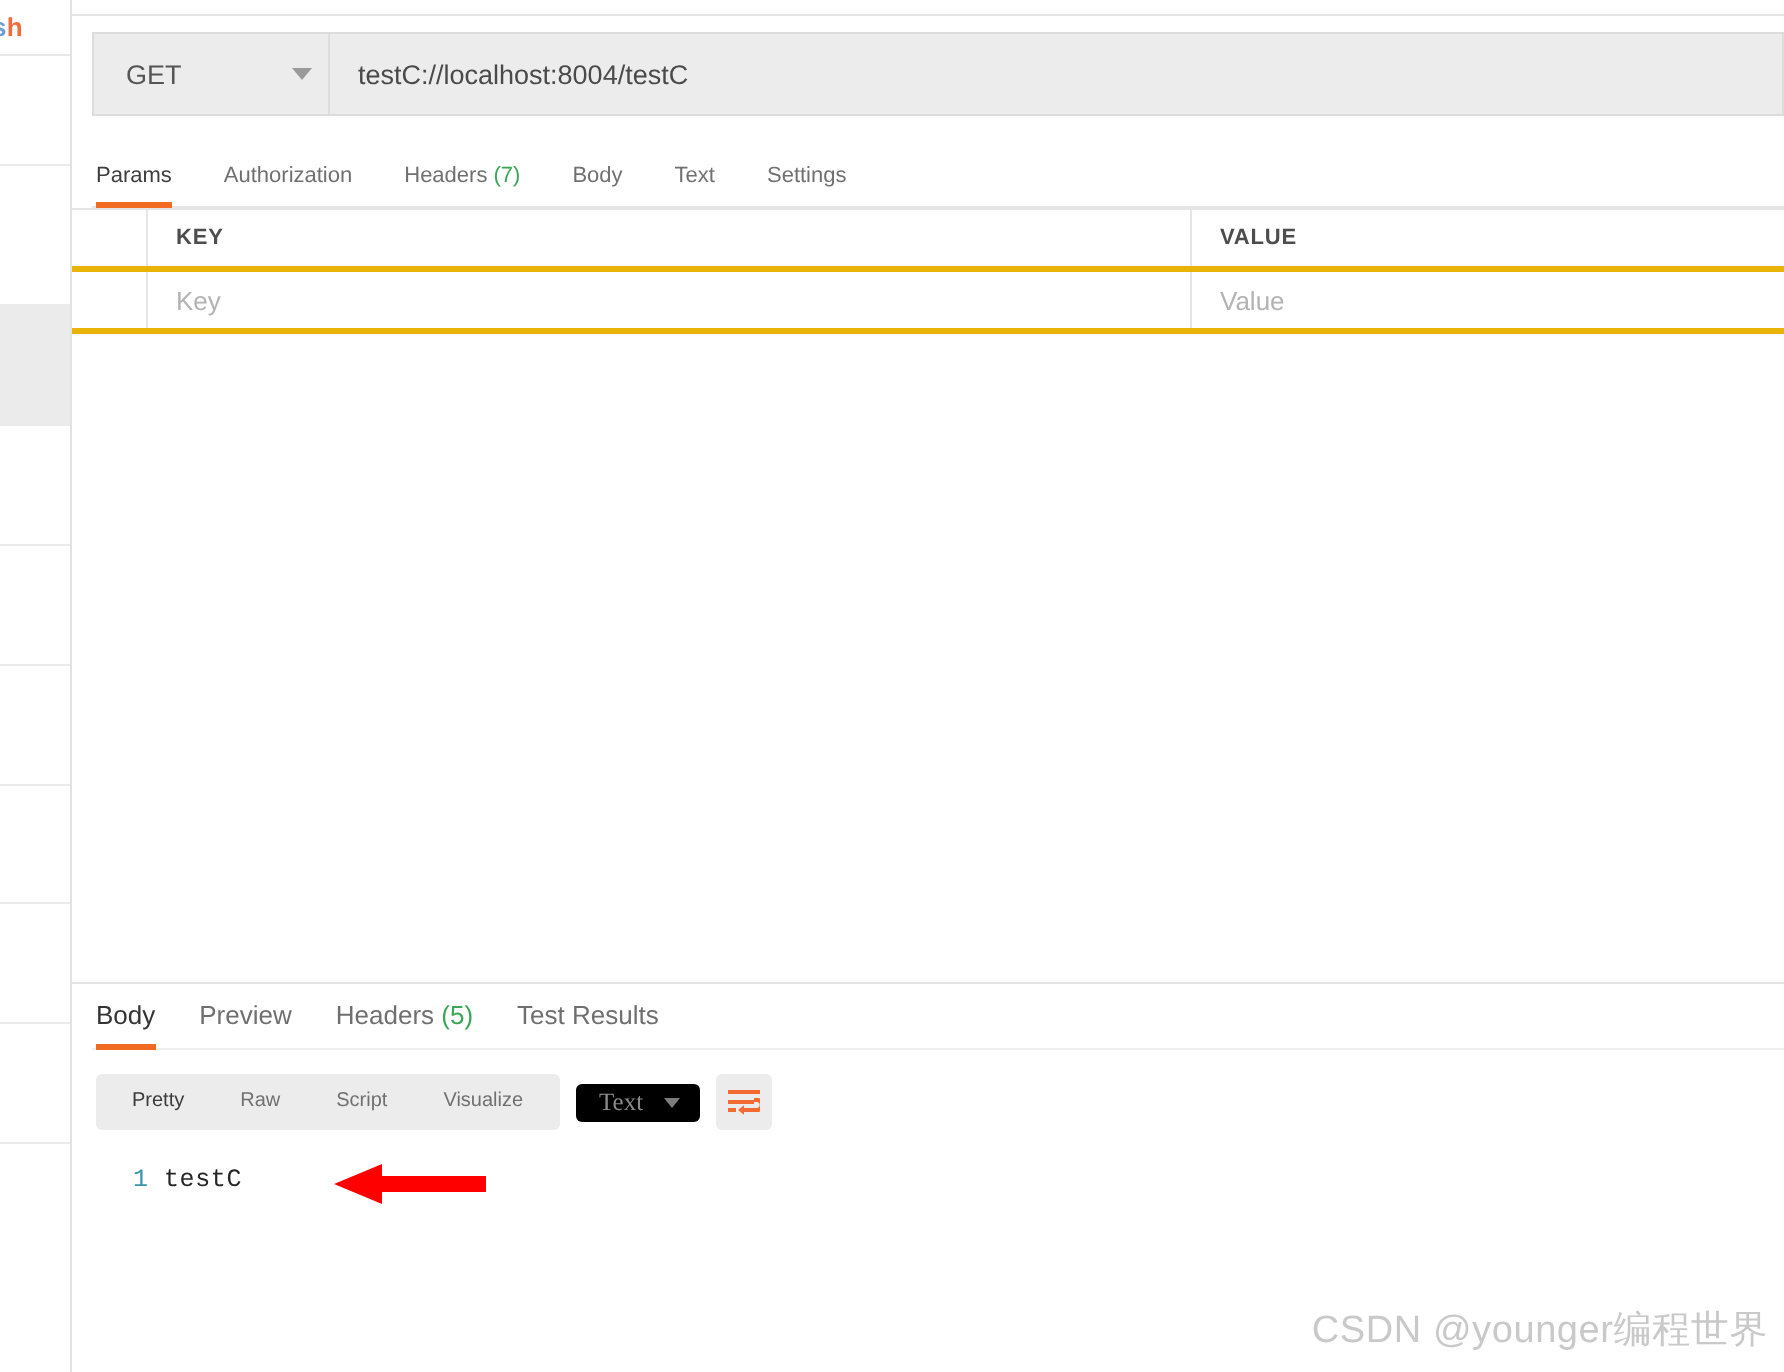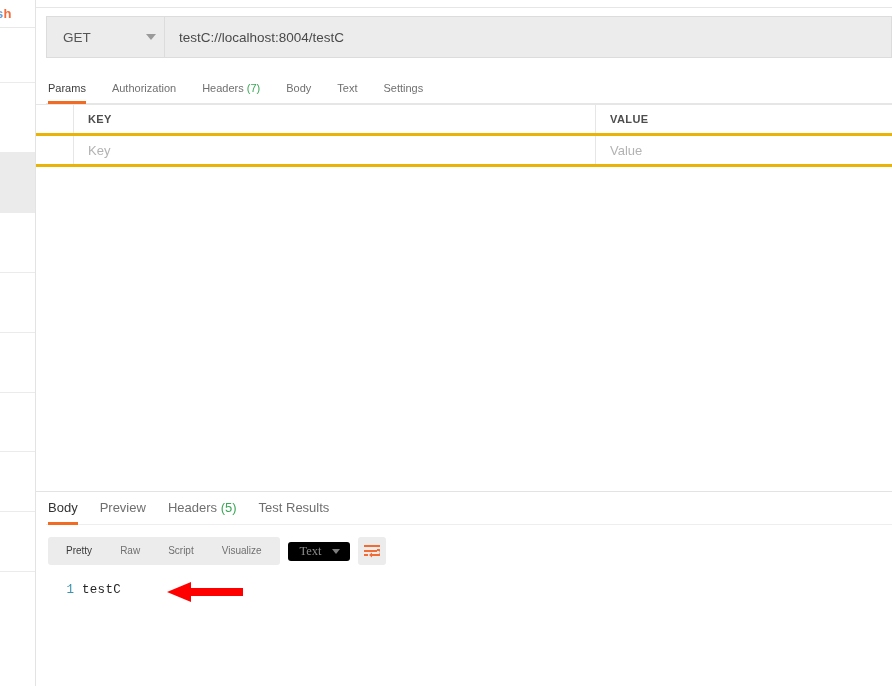--- a/index.html
+++ b/index.html
@@ -434,14 +434,15 @@
         <div class="code-line">testC</div>
 
         <svg class="arrow" viewBox="0 0 80 28">
           <path d="M2 14 L26 4 L26 10 L78 10 L78 18 L26 18 L26 24 Z" fill="#ff0000"></path>
         </svg>
       </div>
 
     </div>
   </div>
 
+  <div class="watermark">CSDN @younger编程世界</div>
 
 </div>
 
 </body></html>

